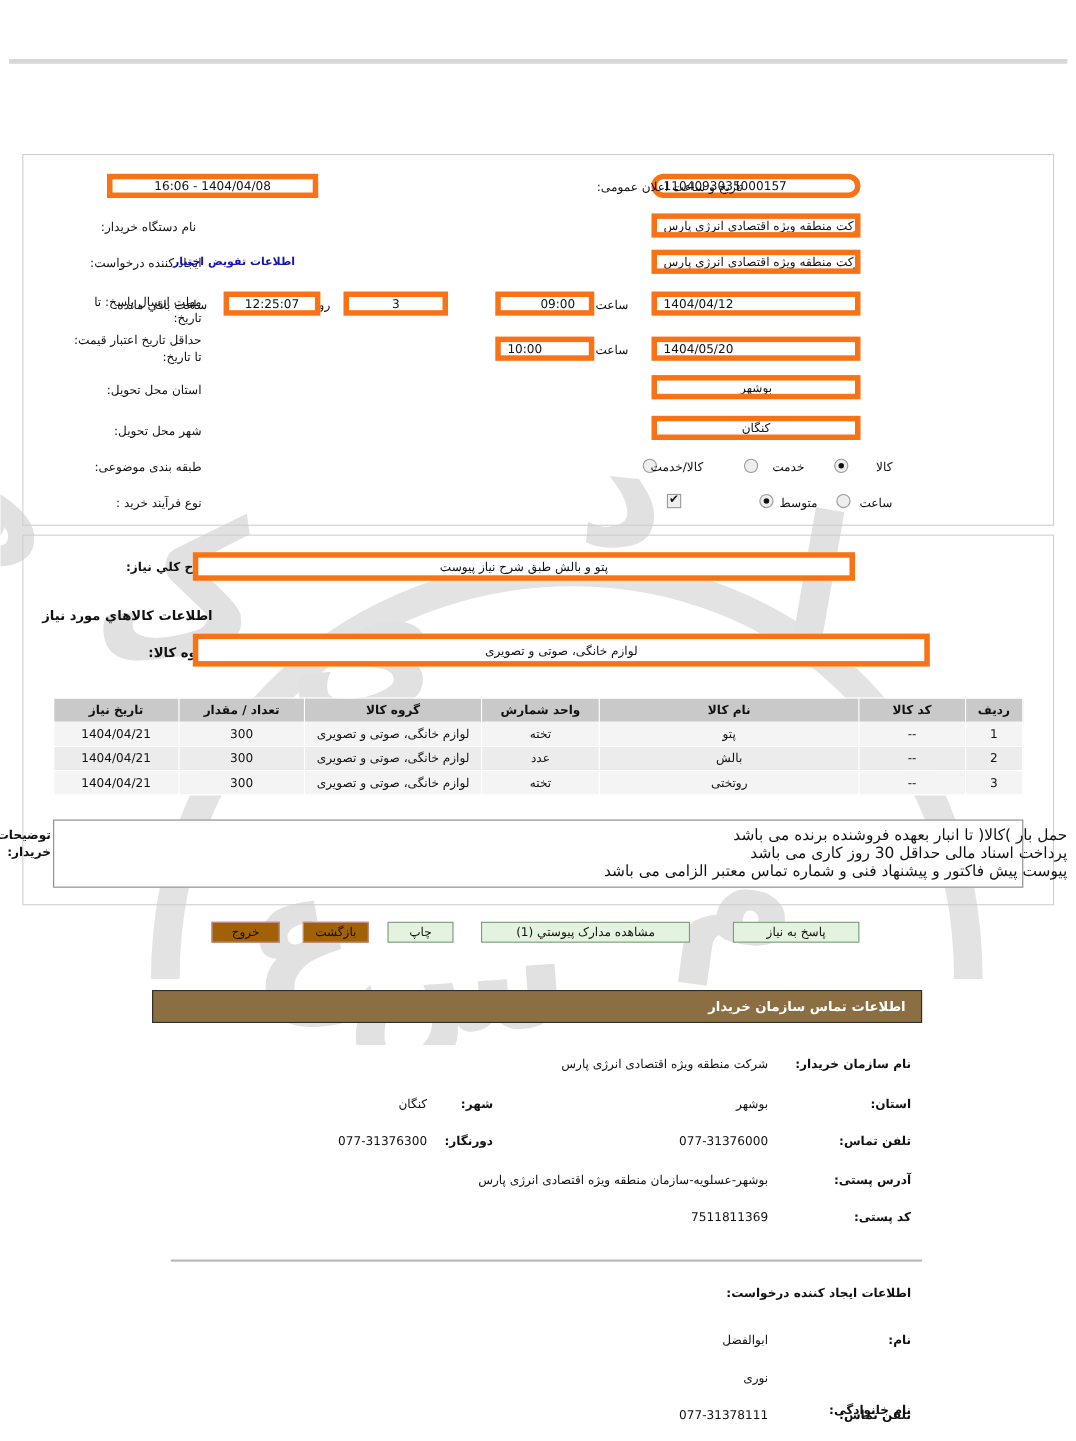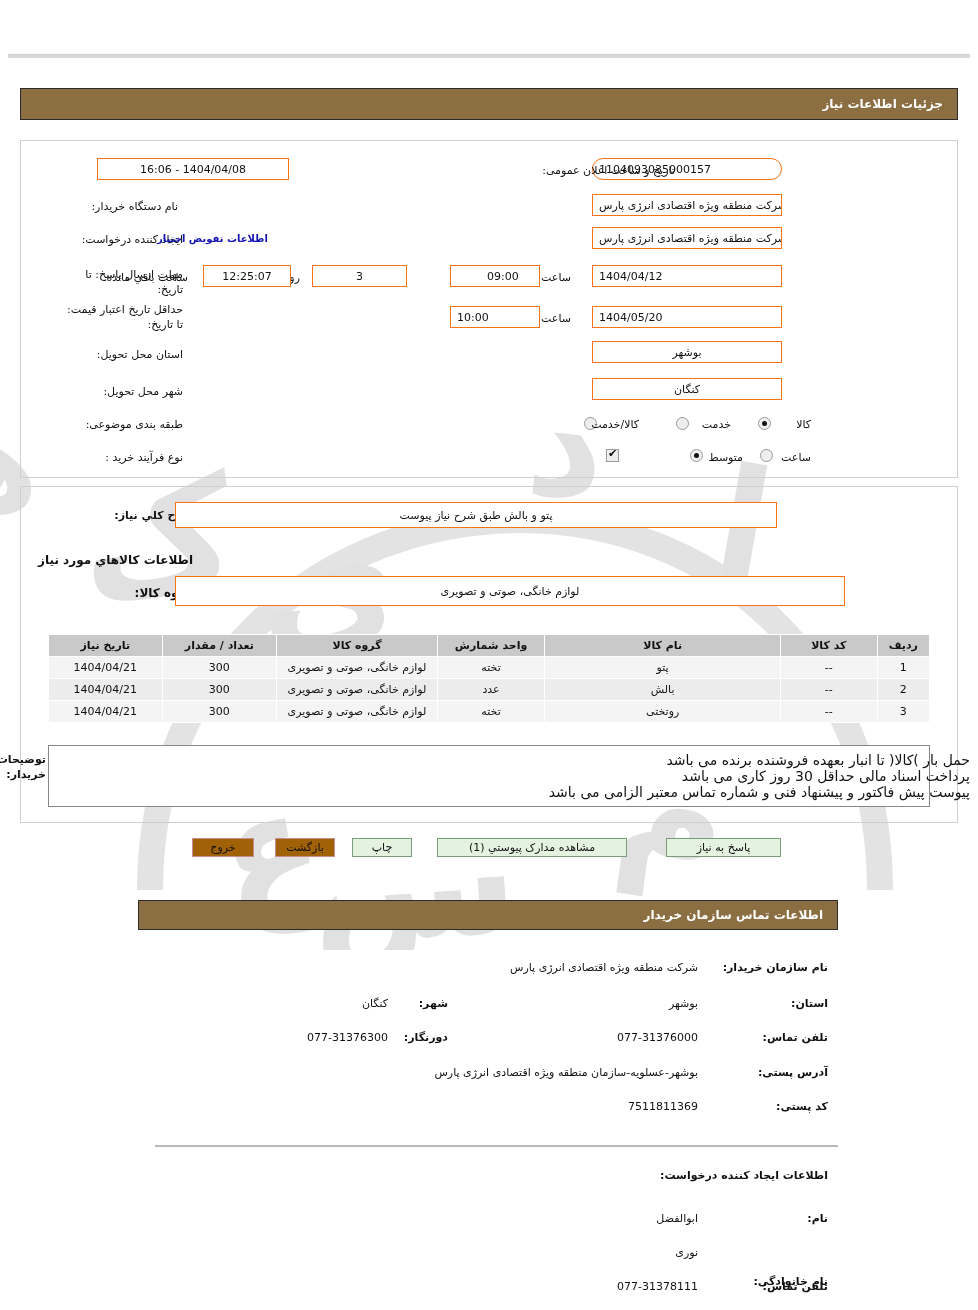--- a/index.html
+++ b/index.html
@@ -77,21 +77,21 @@
     text-align: right;
     white-space: nowrap;
     font-size: 11px;
     color: #111;
   }
   .lbl.b { font-weight: bold; }
 
   .fld {
     position: absolute;
     box-sizing: border-box;
-    border: 1px solid #f97316;
+    border: 5px solid #f97316;
     background: #ffffff;
     font-size: 11px;
     color: #111;
     display: flex;
     align-items: center;
     justify-content: center;
     padding: 0 6px;
     white-space: nowrap;
     overflow: hidden;
   }
@@ -254,23 +254,20 @@
       <text x="520" y="600" transform="rotate(-4 520 600)">س</text>
       <text x="720" y="540" transform="rotate(8 720 540)">م</text>
     </g>
   </svg>
 </div>
 
 <div class="page">
 
   <div class="top-rule"></div>
 
-  <div class="bar" id="bar-main">
-    <span>جزئیات اطلاعات نیاز</span>
-  </div>
 
   <div class="panel" id="panel-top"></div>
 
   <div class="lbl" style="right:820px; top:164px; width:120px;">شماره نیاز:</div>
   <div class="fld h22 right" style="left:592px; top:158px; width:190px;border-radius:11px;">1104093035000157</div>
 
   <div class="lbl" style="right:303px; top:164px; width:200px;">تاریخ و ساعت اعلان عمومی:</div>
   <div class="fld h22" style="left:97px; top:158px; width:192px;">1404/04/08 - 16:06</div>
 
   <div class="lbl" style="right:800px; top:200px; width:145px;">نام دستگاه خریدار:</div>

